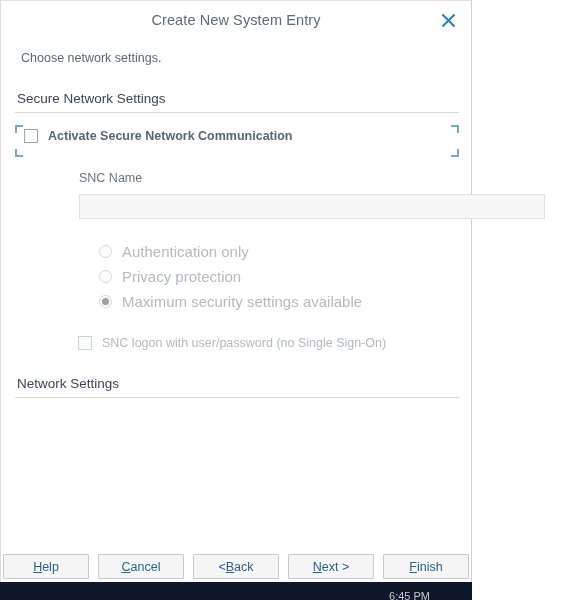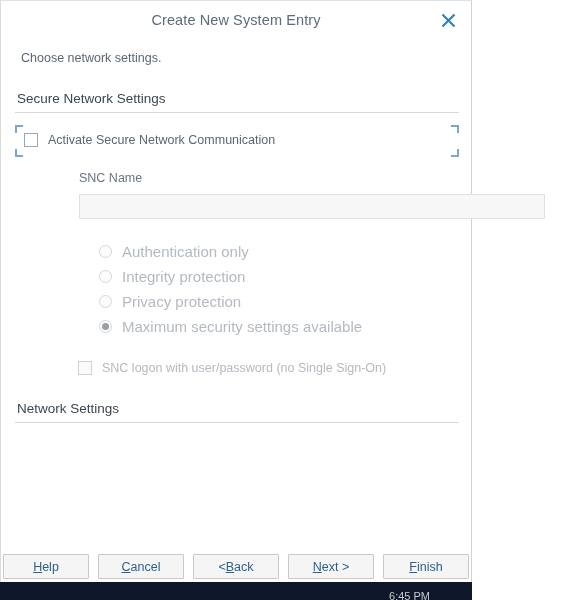--- a/index.html
+++ b/index.html
@@ -84,23 +84,23 @@
     border-width: 0;
   }
   .focus-frame .c-tl { top: 0; left: 0;  border-top-width: 2px; border-left-width: 2px; }
   .focus-frame .c-tr { top: 0; right: 0; border-top-width: 2px; border-right-width: 2px; }
   .focus-frame .c-bl { bottom: 0; left: 0;  border-bottom-width: 2px; border-left-width: 2px; }
   .focus-frame .c-br { bottom: 0; right: 0; border-bottom-width: 2px; border-right-width: 2px; }
 
   
   .cb-row {
     display: flex;
-    align-items: center;
     padding-left: 9px;
     min-height: 22px;
+    font-weight: bold;
   }
   .cbox {
     width: 14px; height: 14px;
     border: 1px solid #9aa7b4;
     background: #ffffff;
     flex: 0 0 auto;
     margin-right: 10px;
     cursor: pointer;
   }
   .cbox.disabled {
@@ -252,24 +252,20 @@
     <input class="snc-input" type="text" disabled="" value="" style="">
   </div>
 
   <div class="radio-group">
     <div class="radio-row">
       <span class="radio disabled"></span>
       <span class="radio-label disabled">Authentication only</span>
     </div>
     <div class="radio-row">
       <span class="radio disabled"></span>
-      <span class="radio-label disabled">Integrity protection</span>
-    </div>
-    <div class="radio-row">
-      <span class="radio disabled"></span>
       <span class="radio-label disabled">Privacy protection</span>
     </div>
     <div class="radio-row">
       <span class="radio disabled checked"></span>
       <span class="radio-label disabled">Maximum security settings available</span>
     </div>
   </div>
 
   <div class="snc-logon-row">
     <span class="cbox disabled"></span>

